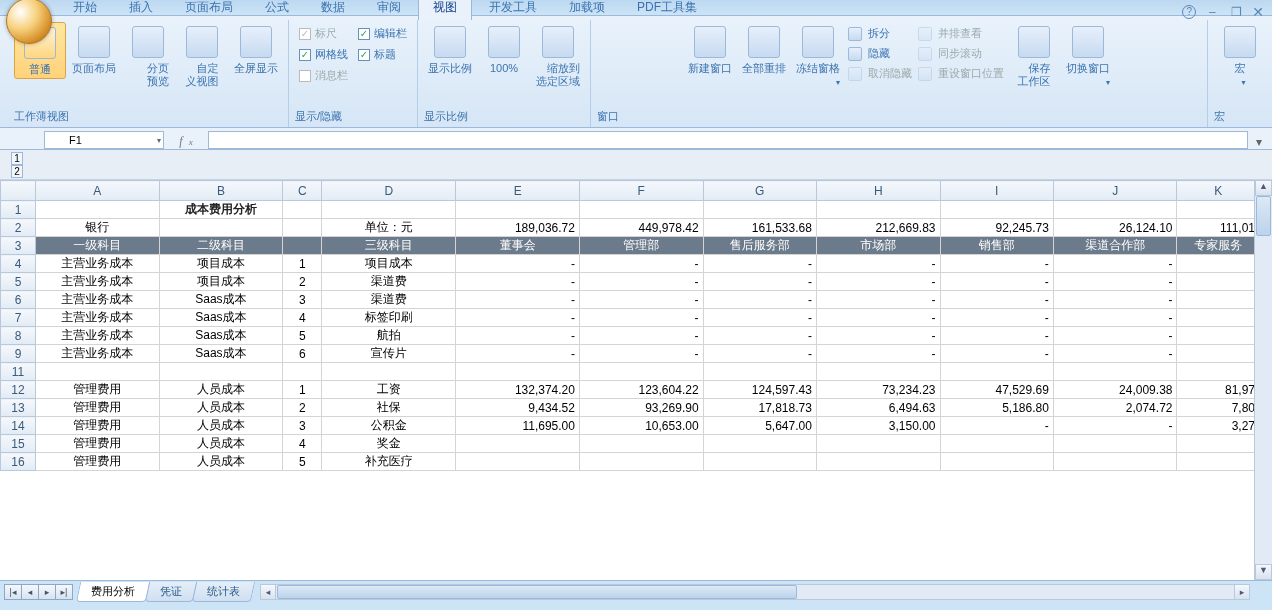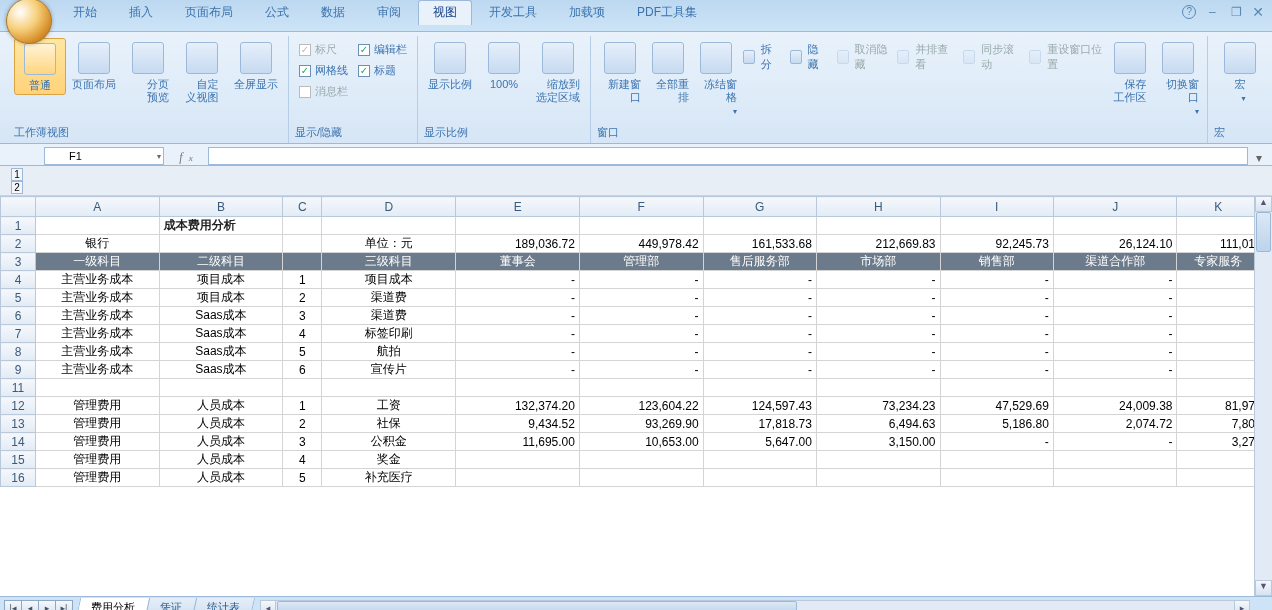--- a/index.html
+++ b/index.html
@@ -7,22 +7,22 @@
   font-family: "Microsoft YaHei", "SimSun", sans-serif;
   font-size: 12px;
   background: #cde4f7;
   width: 1272px;
   height: 610px;
   overflow: hidden;
   position: relative;
 }
 
 .menu-tabs {
-  display: flex; align-items:flex-start;
-  height: 32px; padding-left: 58px;
+  display: flex; align-items:center;
+  height: 16px; padding-left: 58px;
   background: linear-gradient(#bcd8f0,#cde4f7);
   border-bottom:1px solid #9cb9da;
   position:relative;
 }
 .office-orb {
   position:absolute; left:6px; top:-2px; width:46px; height:46px;
   border-radius:50%;
   background: radial-gradient(circle at 30% 30%, #fff, #f6cf7a 40%, #d9932d 70%, #9c5d12);
   box-shadow:0 0 4px rgba(0,0,0,.3);
   z-index:20;
@@ -68,21 +68,21 @@
 .chk-col { display:flex; flex-direction:column; gap:6px; padding:4px 4px 0;}
 .chk { display:flex; align-items:center; gap:4px; font-size:11px; color:#3b73af;}
 .chk .box{width:12px;height:12px;border:1px solid #6c8fb5;background:#fff;text-align:center;line-height:10px;font-size:10px;color:#2a6;}
 .chk.dis{color:#9aa;}
 .chk.dis .box{border-color:#bbb;color:#bbb;}
 .small-with-dd .dd{font-size:8px;color:#3b73af;margin-left:-2px;}
 .mini-row{display:flex;align-items:center;gap:6px;font-size:11px;color:#3b73af;padding:2px 2px;}
 .mini-row .mi{width:14px;height:14px;background:linear-gradient(#e7effa,#c6daf1);border:1px solid #9cb9da;border-radius:2px;}
 .mini-row.dis{color:#9aa;}
 .mini-row.dis .mi{opacity:.4;}
-.vcol{display:flex;flex-direction:row;gap:7px;padding-top:2px;}
+.vcol{display:flex;flex-direction:column;gap:1px;padding-top:2px;}
 
 
 .fx-row{display:flex;align-items:flex-end;height:22px;background:#e9f2fb;border-bottom:1px solid #9cb9da;}
 .namebox{width:120px;margin-left:44px;height:18px;background:#fff;border:1px solid #9cb9da;display:flex;align-items:center;justify-content:space-between;padding:0 2px 0 24px;font-size:11px;}
 .namebox .dd{color:#666;font-size:8px;cursor:pointer;}
 .fx-sep{width:44px;display:flex;justify-content:center;gap:6px;align-items:center;}
 .fx-sep span{color:#777;font-style:italic;font-family:serif;}
 .fx-input{flex:1;height:18px;background:#fff;border:1px solid #9cb9da;margin-right:24px;}
 .fx-expand{position:absolute;right:6px;width:14px;text-align:center;color:#666;cursor:pointer;}
 
@@ -106,21 +106,21 @@
   border-color:#b9c9db;height:20px;
 }
 table.sheet .rowhdr{
   background:linear-gradient(#f5f8fc,#e2ebf5);
   text-align:center;color:#3b5a7a;border-color:#b9c9db;width:34px;
 }
 .col-A{width:120px;} .col-B{width:120px;} .col-C{width:38px;}
 .col-D{width:130px;} .col-E{width:120px;} .col-F{width:120px;}
 .col-G{width:110px;} .col-H{width:120px;} .col-I{width:110px;}
 .col-J{width:120px;} .col-K{width:80px;}
-.title-cell{font-size:18px;font-weight:bold;color:#222;font-family:"SimSun";}
+.title-cell{font-size:18px;font-weight:bold;color:#222;text-align:center;font-family:"SimSun";}
 .hdr-row td{background:#6c7b8b;color:#fff;text-align:center;}
 .num{text-align:right;font-family:Arial;}
 .ctr{text-align:center;}
 .vscroll{position:absolute;right:0;top:0;width:18px;bottom:0;background:#e2ebf5;border-left:1px solid #b9c9db;}
 .vscroll .up,.vscroll .dn{height:16px;text-align:center;font-size:9px;color:#557;background:linear-gradient(#f5f8fc,#d7e3f0);border:1px solid #b9c9db;cursor:pointer;}
 .vscroll .track{position:absolute;top:16px;bottom:16px;left:0;right:0;}
 .vscroll .thumb{position:absolute;top:0;height:40px;left:1px;right:1px;background:linear-gradient(#dce8f5,#bcd3eb);border:1px solid #9cb9da;border-radius:2px;cursor:pointer;}
 
 
 .btm{display:flex;align-items:center;height:22px;background:#cde4f7;border-top:1px solid #9cb9da;position:relative;}

